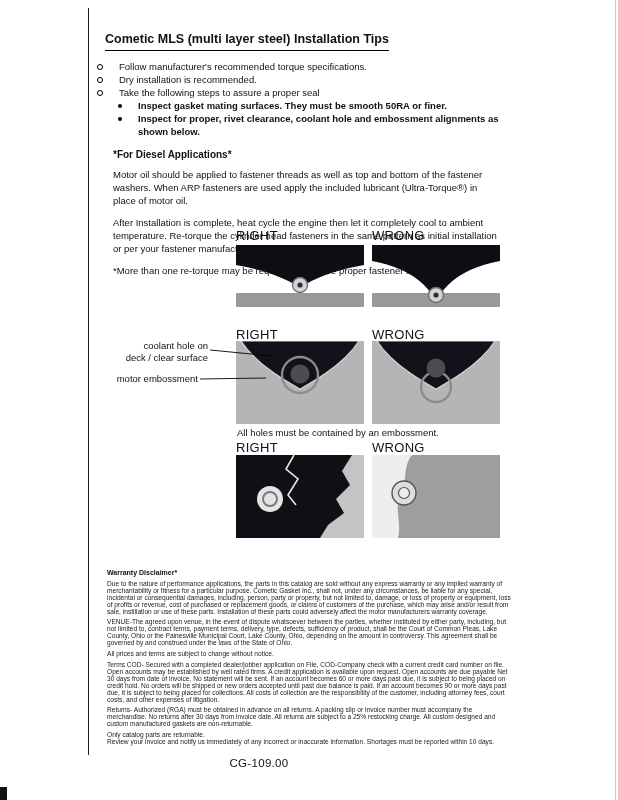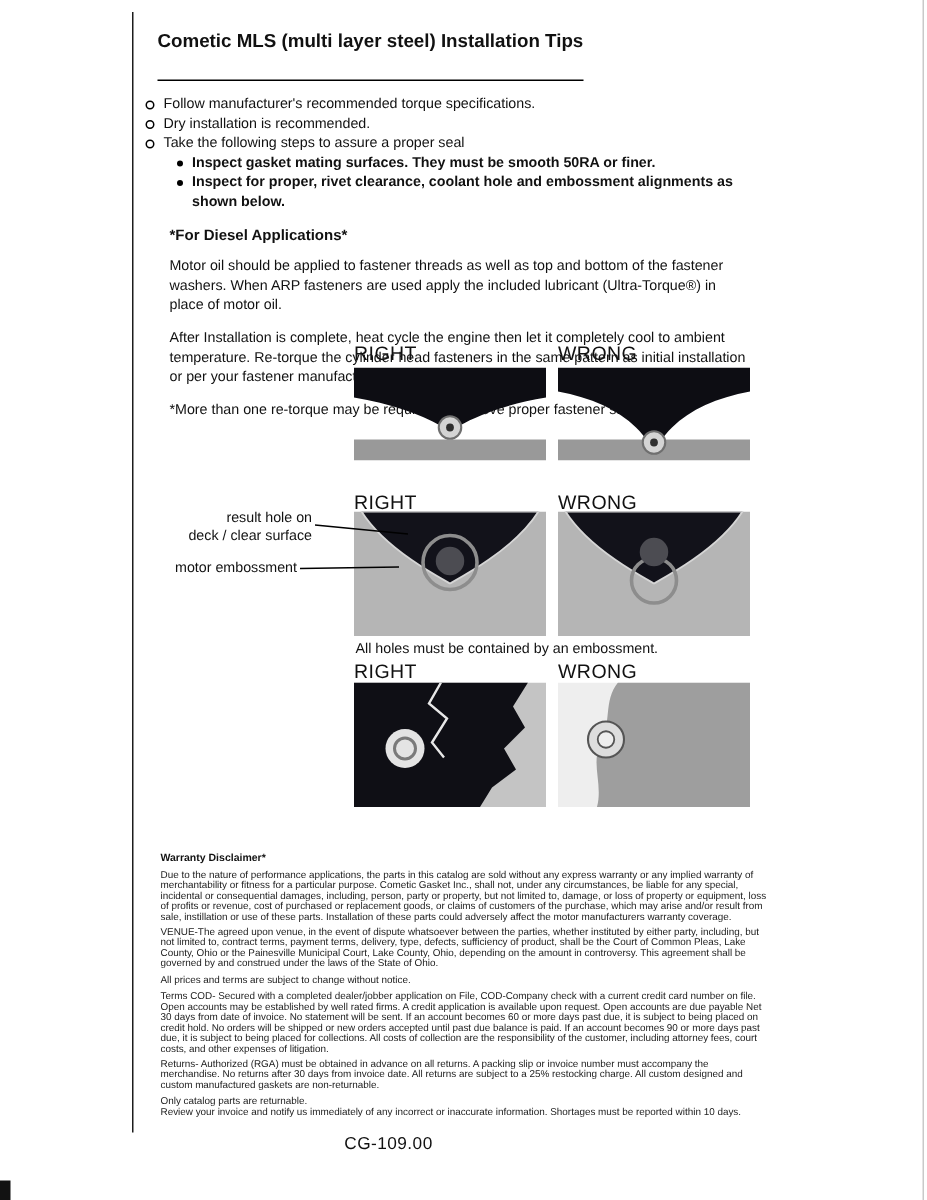--- a/index.html
+++ b/index.html
@@ -5,23 +5,23 @@
   html,body{margin:0;padding:0;background:#fff;}
   .page{
     position:relative;width:618px;height:800px;background:#ffffff;
     font-family:"Liberation Sans",sans-serif;color:#111;overflow:hidden;
   }
   .vrule{position:absolute;left:88px;top:8px;width:1px;height:747px;background:#1c1c1c;}
   .edge{position:absolute;left:615px;top:0;width:1px;height:800px;background:#c9c9c9;}
   .artifact{position:absolute;left:0;top:787px;width:7px;height:13px;background:#121212;}
 
   .content{position:absolute;left:97px;top:16px;width:402px;}
-  .title{display:inline-block;margin:4px 0 9px 8px;font-size:12.5px;font-weight:bold;
-         border-bottom:1.2px solid #000;padding-bottom:19px;}
-  .bullet{display:flex;align-items:flex-start;gap:6px;font-size:9.5px;line-height:13px;}
+  .title{display:inline-block;margin:16px 0 9px 8px;font-size:12.5px;font-weight:bold;
+         border-bottom:1.2px solid #000;padding-bottom:4px;}
+  .bullet{display:flex;align-items:flex-start;gap:16px;font-size:9.5px;line-height:13px;}
   .bullet.sub{margin-left:21px;font-weight:bold;}
   .mark-o{flex:0 0 auto;width:4px;height:4px;border:1px solid #000;border-radius:50%;margin-top:4px;}
   .mark-f{flex:0 0 auto;width:4px;height:4px;background:#000;border-radius:50%;margin-top:4.5px;}
   .diesel{margin:11px 0 0 16px;}
   .diesel h2{font-size:10px;font-weight:bold;margin:0 0 8px;}
   .diesel p{font-size:9.5px;line-height:13px;margin:0 0 9px;}
   .diesel .note{margin-bottom:0;}
 
   .dlabel{position:absolute;width:128px;font-size:13px;letter-spacing:.3px;}
   .dimg{position:absolute;}
@@ -89,21 +89,21 @@
     <rect x="0" y="48" width="128" height="14" fill="#999999"></rect>
     <path d="M0,0 H128 V16 C106,20 88,28 76,40 C70,46 66,52 64,57 C62,52 58,46 52,40 C40,28 22,20 0,16 Z" fill="#0d0d13"></path>
     <circle cx="64" cy="50" r="7.5" fill="#d4d4d4" stroke="#6f6f6f" stroke-width="1.4"></circle>
     <circle cx="64" cy="50" r="2.6" fill="#2f2f2f"></circle>
   </svg>
 
   <div class="dlabel" style="left:236px;top:327px">RIGHT</div>
   <div class="dlabel" style="left:372px;top:327px">WRONG</div>
 
   <div class="ann" style="left:116px;top:340px;width:92px">
-    <span>result hole on</span>
+    <span>coolant hole on</span>
     <span>deck / clear surface</span>
   </div>
   <div class="ann" style="left:106px;top:373px;width:92px">
     <span>motor embossment</span>
   </div>
 
   <svg class="dimg" style="left:236px;top:341px" width="128" height="83" viewBox="0 0 128 83">
     <rect width="128" height="83" fill="#b5b5b5"></rect>
     <path d="M5,0 H123 C116,11 103,23 90,32 C80,39 71,44 64,48 C57,44 48,39 38,32 C25,23 12,11 5,0 Z" fill="#12121a" stroke="#d5d5d5" stroke-width="1.2"></path>
     <circle cx="64" cy="34" r="18" fill="none" stroke="#8d8d8d" stroke-width="2.4"></circle>

